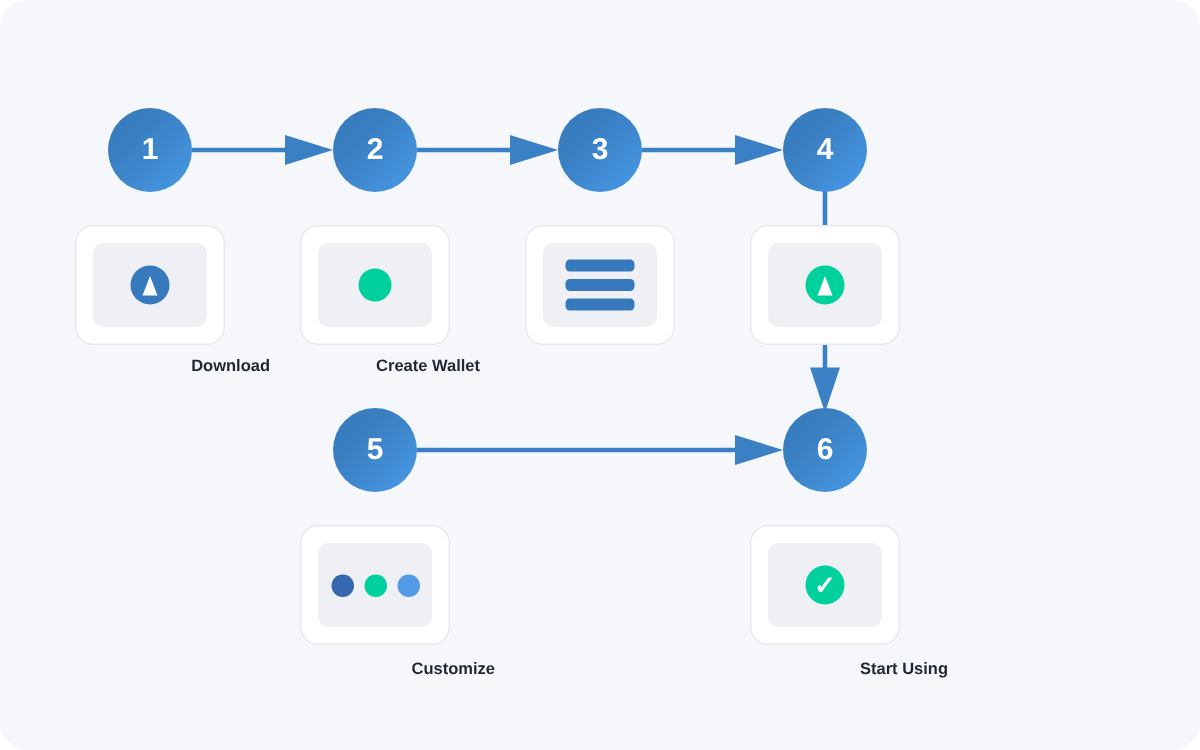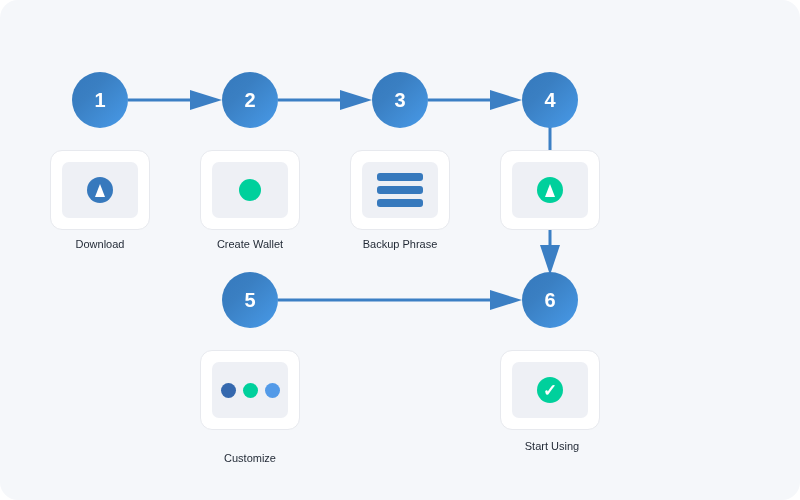--- a/index.html
+++ b/index.html
@@ -70,23 +70,23 @@
     background: #eef0f5;
     border-radius: 7px;
     display: flex;
     align-items: center;
     justify-content: center;
   }
 
   .card-label {
     position: absolute;
     width: 160px;
-    text-align: center;
+    text-align: right;
     font-size: 11px;
-    font-weight: normal;
+    font-weight: bold;
     color: #1f2733;
     z-index: 6;
   }
 
   
   .icon-circle-blue {
     width: 26px;
     height: 26px;
     border-radius: 50%;
     background: #3779bd;
@@ -197,51 +197,50 @@
       </div>
     </div>
   </div>
   <div class="card-label" style="left:20px; top:238px;">Download</div>
 
   <div class="card" style="left:200px; top:150px;">
     <div class="card-inner">
       <div class="icon-dot-green"></div>
     </div>
   </div>
-  <div class="card-label" style="left:170px; top:238px;">Create Wallet</div>
+  <div class="card-label" style="left:160px; top:238px;">Create Wallet</div>
 
   <div class="card" style="left:350px; top:150px;">
     <div class="card-inner">
       <div class="bars">
         <div class="bar"></div>
         <div class="bar"></div>
         <div class="bar"></div>
       </div>
     </div>
   </div>
-  <div class="card-label" style="left:320px; top:238px;">Backup Phrase</div>
 
   <div class="card" style="left:500px; top:150px;">
     <div class="card-inner">
       <div class="icon-circle-green">
         <div class="tri-white"></div>
       </div>
     </div>
   </div>
 
   <div class="card" style="left:200px; top:350px;">
     <div class="card-inner">
       <div class="dots">
         <div class="dot dot-a"></div>
         <div class="dot dot-b"></div>
         <div class="dot dot-c"></div>
       </div>
     </div>
   </div>
-  <div class="card-label" style="left:170px; top:440px;margin-top:12px;">Customize</div>
+  <div class="card-label" style="left:170px; top:440px;">Customize</div>
 
   <div class="card" style="left:500px; top:350px;">
     <div class="card-inner">
       <div class="icon-circle-green">
         <span class="check">✓</span>
       </div>
     </div>
   </div>
   <div class="card-label" style="left:472px; top:440px;">Start Using</div>
 

